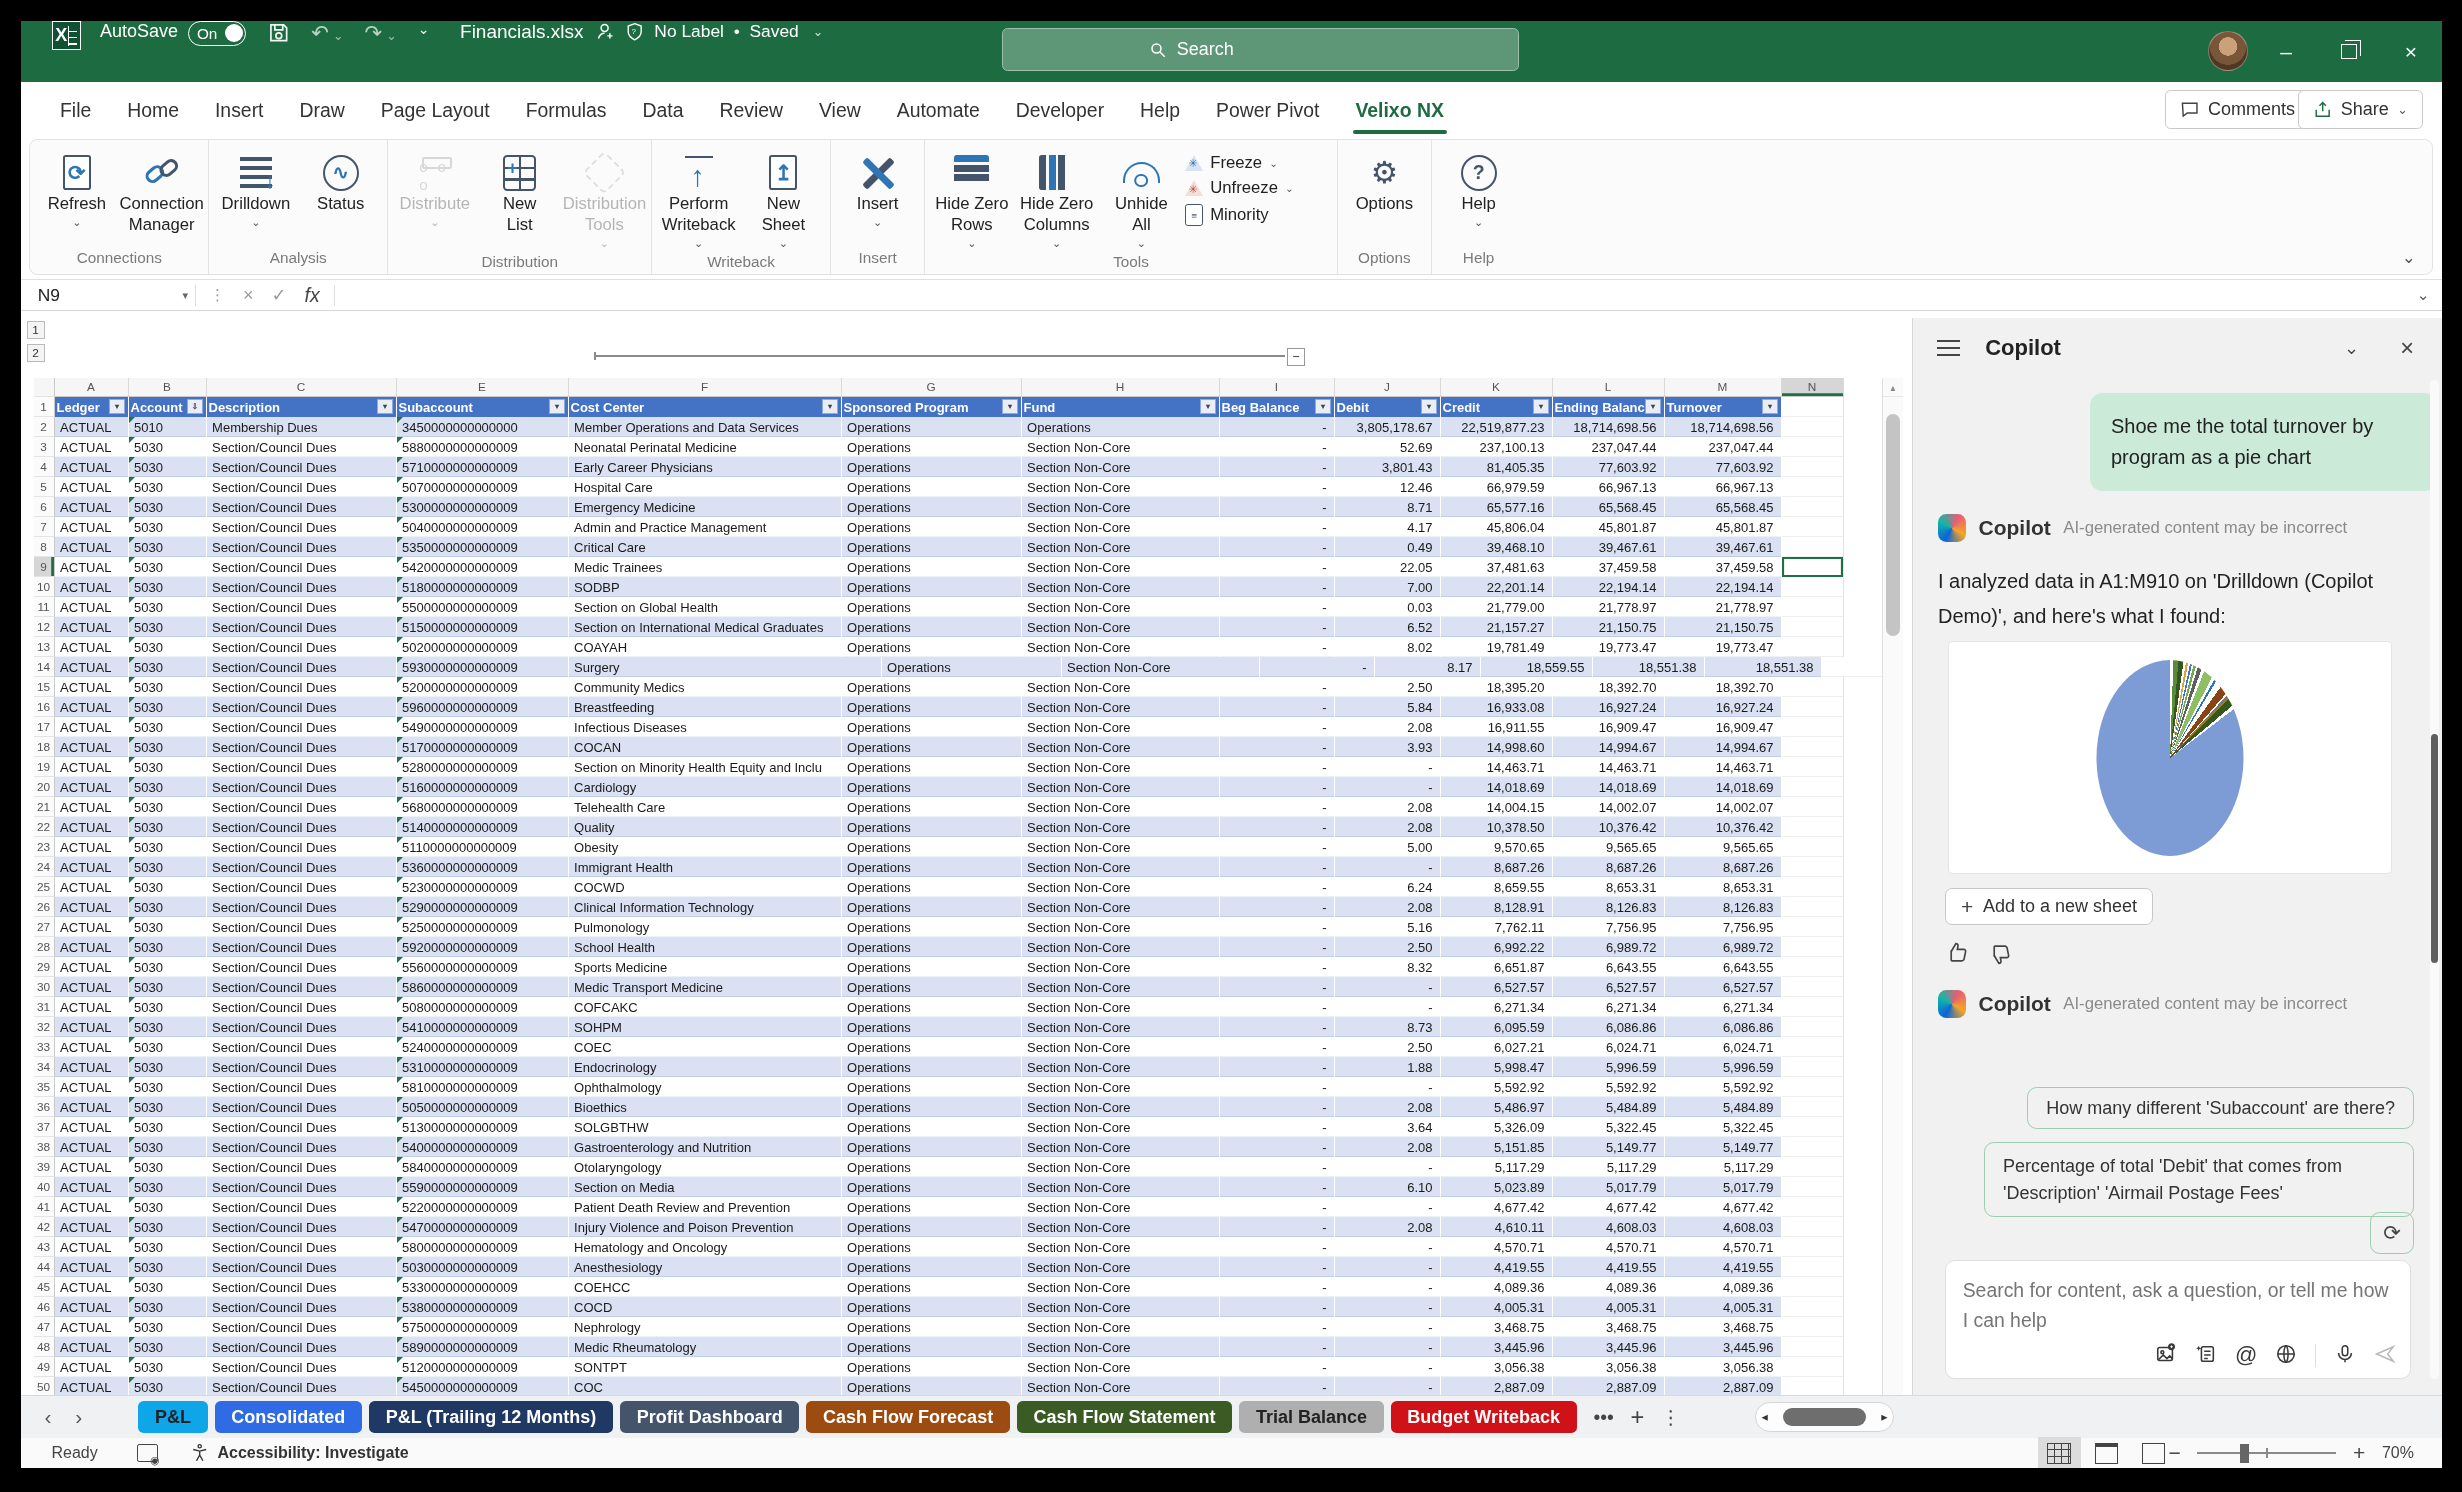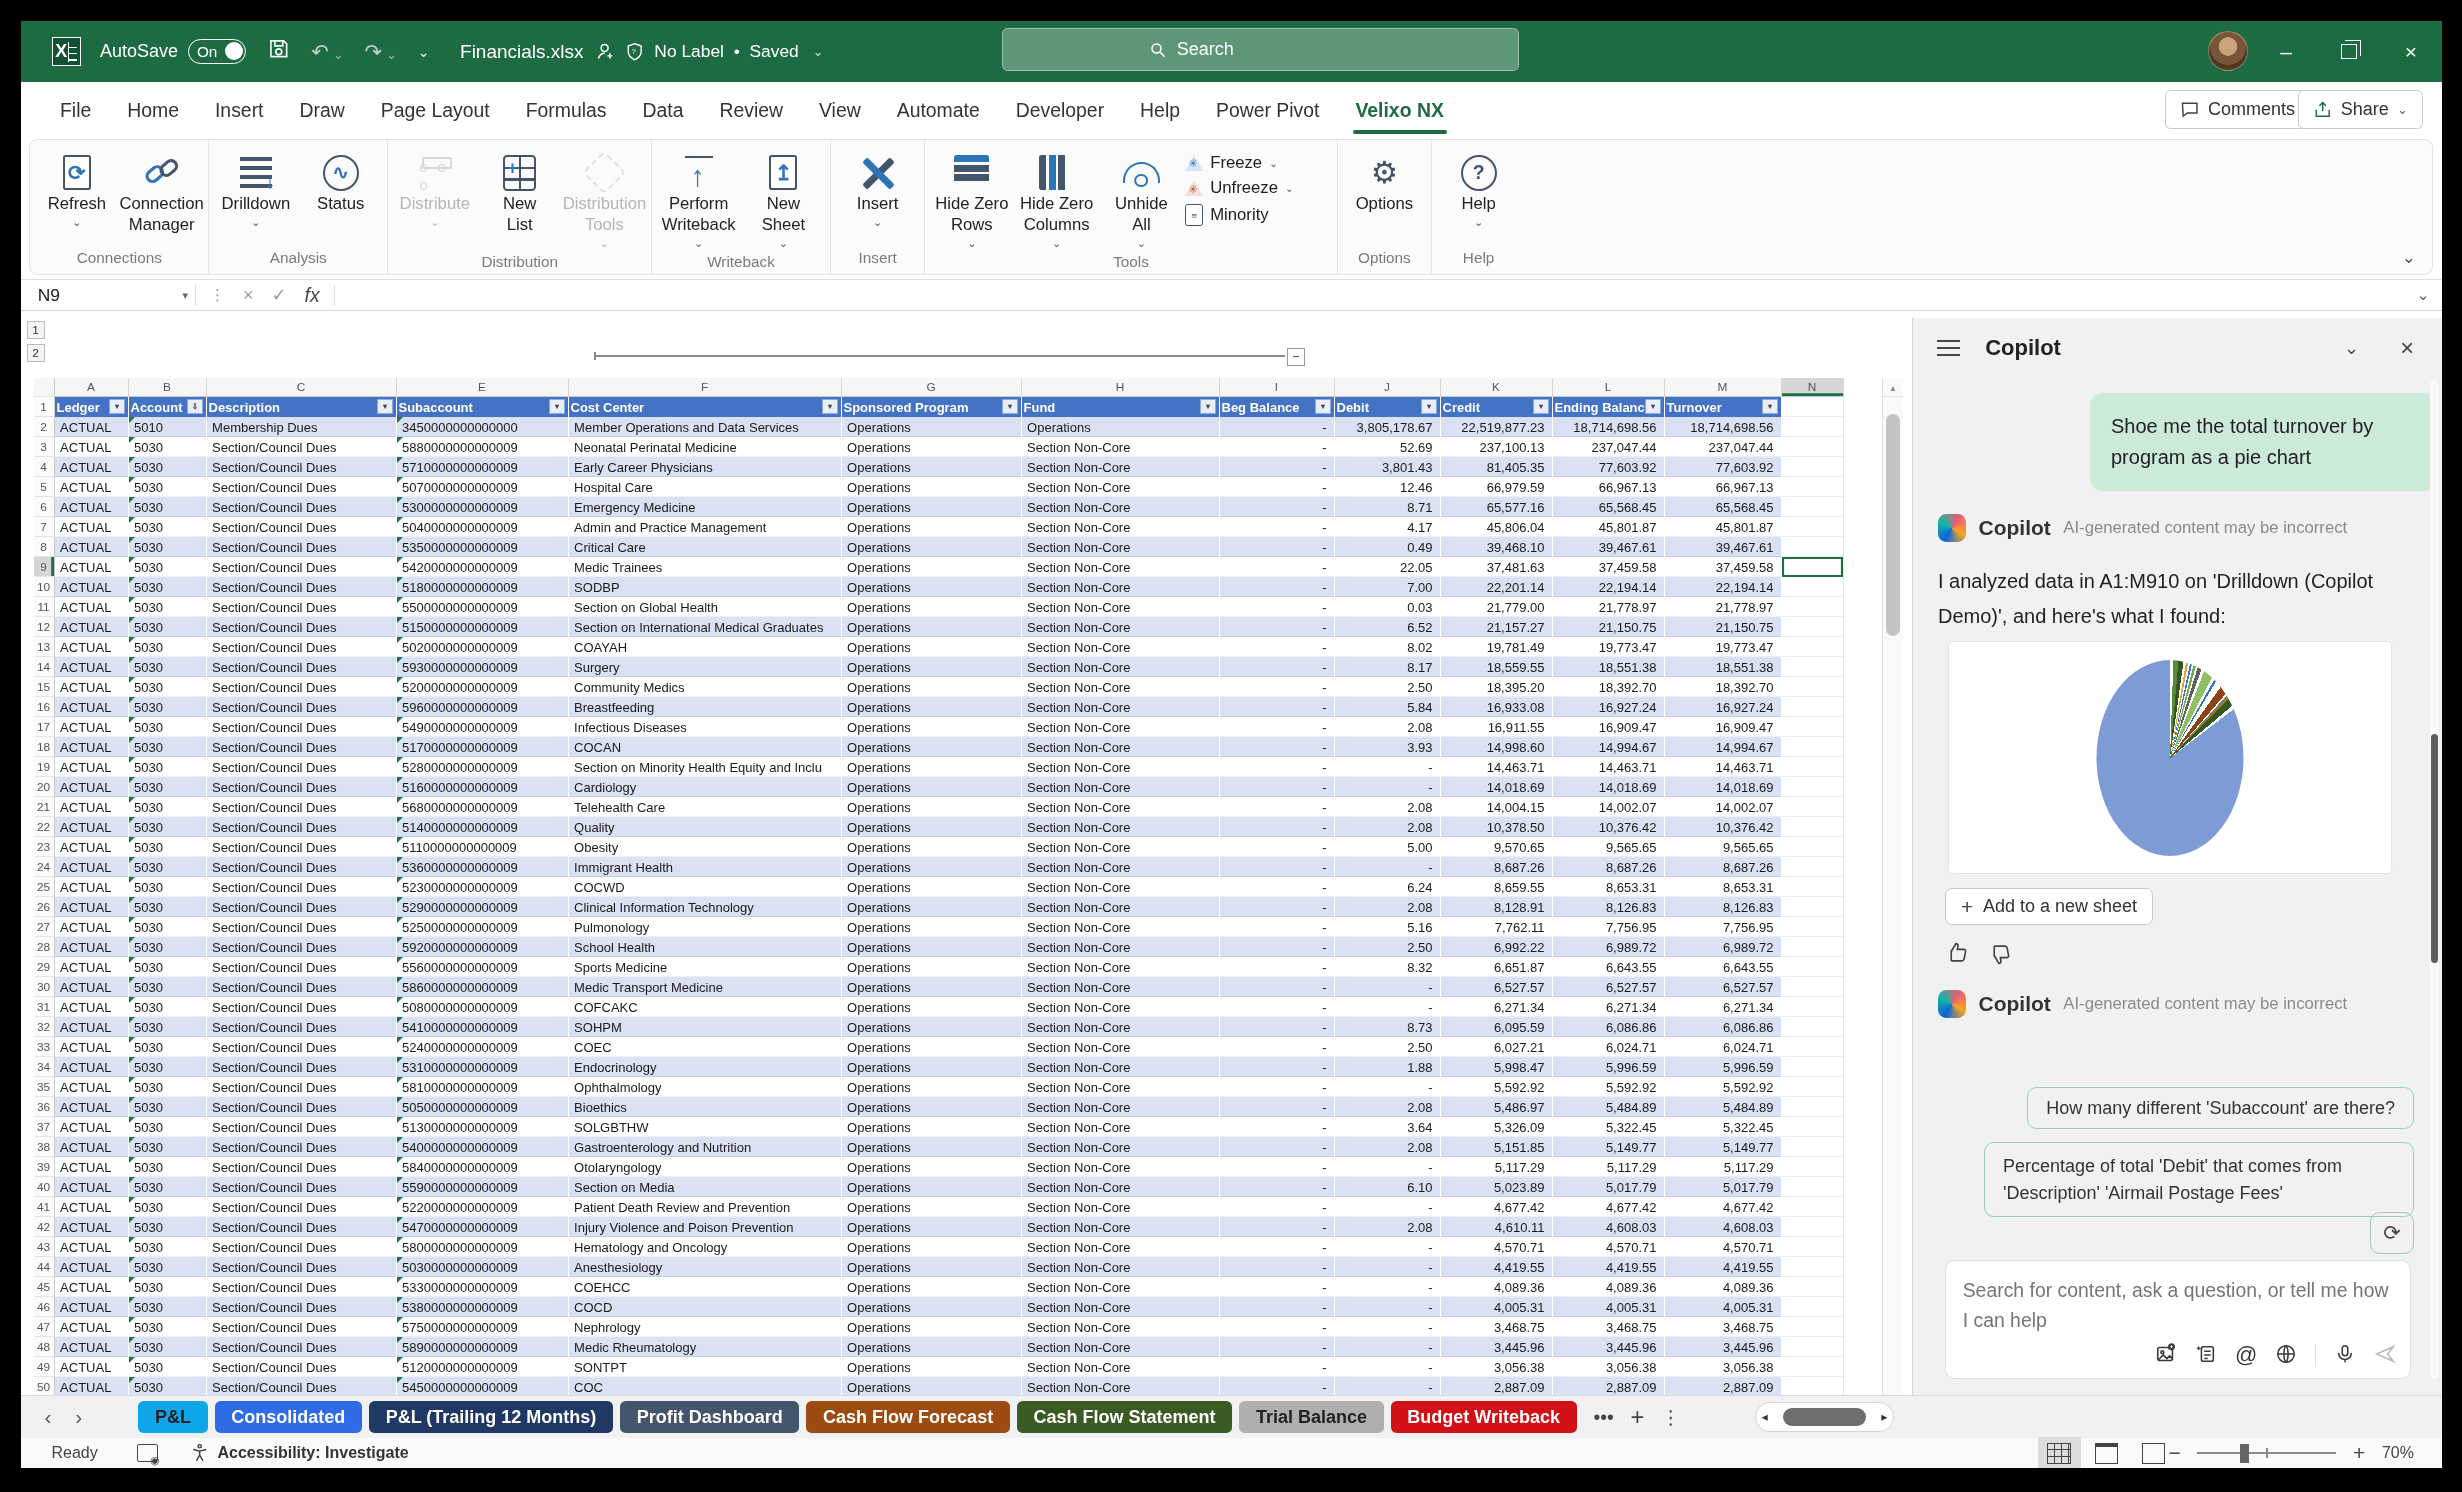--- a/index.html
+++ b/index.html
@@ -1,20 +1,20 @@
 <!DOCTYPE html>
 <html style="font-size:11px"><head>
 <meta charset="utf-8">
 <style>
   * { margin:0; padding:0; box-sizing:border-box; }
   html,body { width:2462px; height:1492px; background:#000; font-family:"Liberation Sans",sans-serif; overflow:hidden; }
   #window { position:absolute; left:21px; top:21px; width:2421px; height:1447px; background:#fff; overflow:hidden; }
 
   
-  #titlebar { position:absolute; left:0; top:0; width:100%; height:61px; background:#1D6B41; display:flex; align-items:center; color:#fff; }
+  #titlebar { position:absolute; left:0; top:0; width:100%; height:61px; background:#1D6B41; display:flex; align-items:flex-start; color:#fff; }
   #app-icon { width:29px; height:29px; margin-left:30.5px; position:relative; background:#0f5132; border:1.4px solid #fff; }
   #app-icon:before { content:"X"; position:absolute; left:2.8px; top:2.8px; font-size:18px; font-weight:bold; color:#fff; }
   #app-icon:after { content:""; position:absolute; right:2.1px; top:4.2px; width:8.3px; height:19.4px; border-left:1.4px solid #fff; background:
     repeating-linear-gradient(to bottom,transparent 0 4.9px,#fff 4.9px 6.2px); }
   #autosave-label { font-size:18px; margin-left:19.4px; }
   #autosave-toggle { margin-left:9.7px; width:58px; height:25px; border:1.4px solid #fff; border-radius:12.5px; position:relative; font-size:15.3px; }
   #autosave-toggle .knob { position:absolute; right:2.1px; top:2.1px; width:18px; height:18px; background:#fff; border-radius:50%; }
   #autosave-toggle .on-label { position:absolute; left:8.3px; top:2.8px; color:#fff; }
   .tb-icon { margin-left:21px; font-size:21px; opacity:.95; }
   .tb-chev { font-size:12.5px; opacity:.8; margin-left:4.2px; }
@@ -720,21 +720,21 @@
         <div class="gcell num" style="width:117px">19,773.47</div>
         <div class="gcell ncol" style="width:62px"></div>
       </div>
       <div class="grow data band">
         <div class="gut"></div>
         <div class="rn">14</div>
         <div class="gcell" style="width:74px">ACTUAL</div>
         <div class="gcell tri" style="width:78px">5030</div>
         <div class="gcell" style="width:190px">Section/Council Dues</div>
         <div class="gcell tri" style="width:172px">5930000000000009</div>
-        <div class="gcell" style="width:273px">Surgery</div>
+        <div class="gcell" style="width:313px">Surgery</div>
         <div class="gcell" style="width:180px">Operations</div>
         <div class="gcell" style="width:198px">Section Non-Core</div>
         <div class="gcell num" style="width:115px">-</div>
         <div class="gcell num" style="width:106px">8.17</div>
         <div class="gcell num" style="width:112px">18,559.55</div>
         <div class="gcell num" style="width:112px">18,551.38</div>
         <div class="gcell num" style="width:117px">18,551.38</div>
         <div class="gcell ncol" style="width:62px"></div>
       </div>
       <div class="grow data plain">

